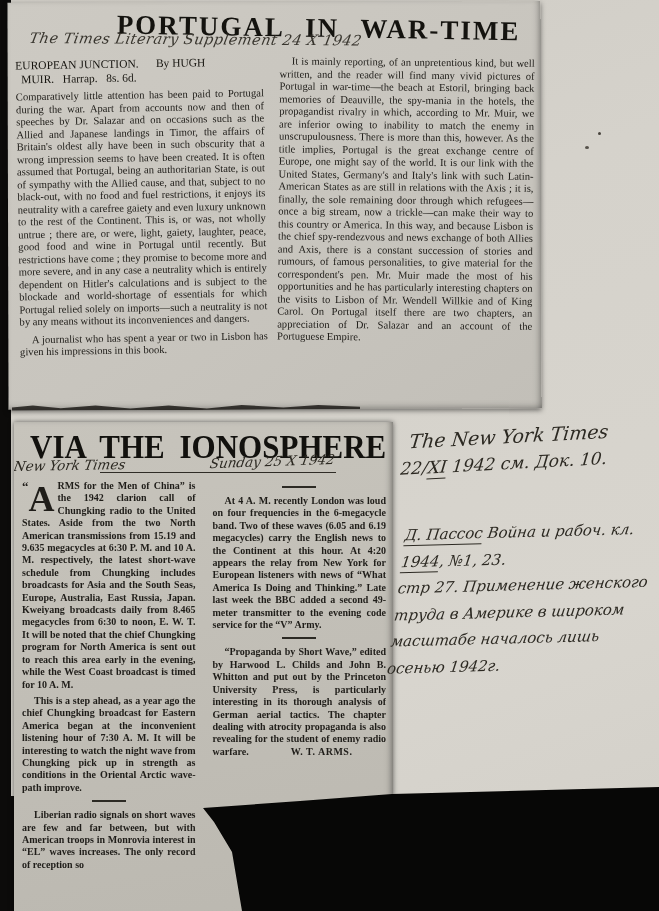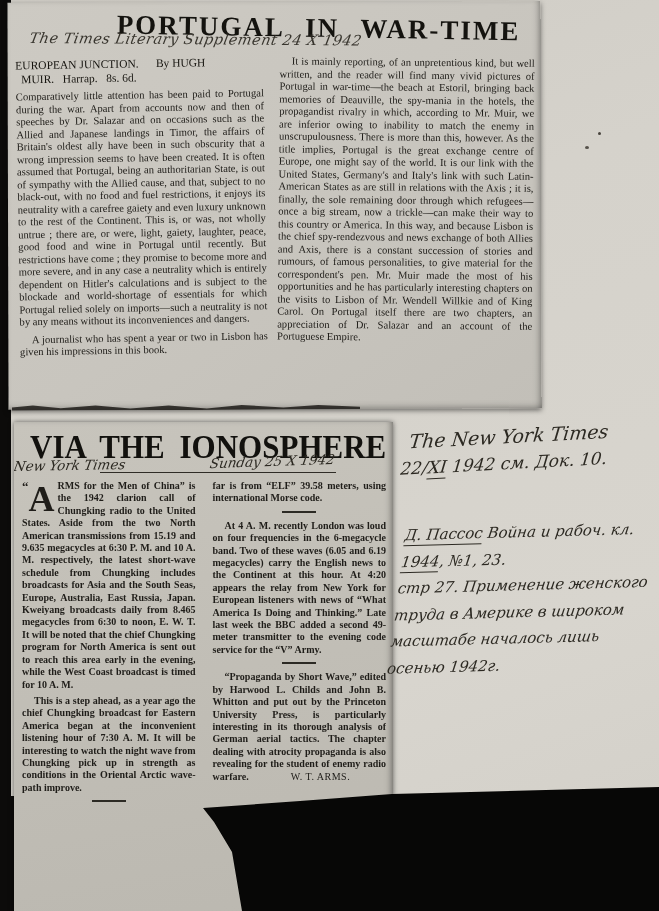--- a/index.html
+++ b/index.html
@@ -62,21 +62,21 @@
   .hw-iono-left  { position:absolute; top:35px; left:0px;  font-size:13.5px; white-space:nowrap; transform:rotate(-1deg) skewX(-11deg); }
   .hw-iono-right { position:absolute; top:31px; left:196px; font-size:13.5px; white-space:nowrap; transform:rotate(-2deg) skewX(-11deg); }
   .i-cols { position:absolute; top:58px; left:8px; right:7px; bottom:0; display:flex; gap:8px; }
   .i-col { width:176px; overflow:hidden; }
   .i-divider { width:1px; background:linear-gradient(#514e47,#37342e); }
   .i-col p { font-size:10px; font-weight:bold; line-height:12.4px; text-align:justify; color:#1f1d19; margin:0 0 4px 0; }
   .sep { width:34px; border-top:2px solid #2c2a24; margin:6px auto 7px auto; }
   .dc-wrap { float:left; margin:1px 3px 0 0; }
   .lead-q { font-size:13px; vertical-align:20px; font-weight:bold; }
   .dc { font-size:36px; line-height:33px; font-weight:bold; }
-  .sig { display:inline-block; margin-left:30px; font-weight:normal; letter-spacing:.5px; }
+  .sig { display:inline-block; margin-left:30px; font-weight:bold; letter-spacing:.5px; }
   
   .notes1 {
     position:absolute; left:402px; top:424px; width:256px;
     transform:rotate(-3deg) skewX(-9deg);
   }
   .notes1 .n1 { font-size:19px; white-space:nowrap; margin:0 0 6px 6px; }
   .notes1 .n2 { font-size:17px; white-space:nowrap; }
   .notes2 {
     position:absolute; left:396px; top:519px; width:262px;
     transform:rotate(-1.5deg) skewX(-9deg); font-size:15px; line-height:26.5px;
@@ -125,24 +125,24 @@
     <div class="i-head-rule"></div>
     <div class="hw hw-iono-left">New York Times</div>
     <div class="hw hw-iono-right">Sunday 25 X 1942</div>
     <div class="i-cols">
       <div class="i-col">
         <p>
           <span class="dc-wrap"><span class="lead-q">“</span><span class="dc">A</span></span><span>RMS for the Men of China” is the 1942 clarion call of Chungking radio to the United States. Aside from the two North American transmissions from 15.19 and 9.635 megacycles at 6:30 P. M. and 10 A. M. respectively, the latest short-wave schedule from Chungking includes broadcasts for Asia and the South Seas, Europe, Australia, East Russia, Japan. Kweiyang broadcasts daily from 8.465 megacycles from 6:30 to noon, E. W. T. It will be noted that the chief Chungking program for North America is sent out to reach this area early in the evening, while the West Coast broadcast is timed for 10 A. M.</span>
         </p>
         <p class="ind">This is a step ahead, as a year ago the chief Chungking broadcast for Eastern America began at the inconvenient listening hour of 7:30 A. M. It will be interesting to watch the night wave from Chungking pick up in strength as conditions in the Oriental Arctic wave-path improve.</p>
         <div class="sep"></div>
+        <p class="ind">Liberian radio signals on short waves are few and far between, but with American troops in Monrovia interest in “EL” waves increases. The only record of reception so</p>
       </div>
       <div class="i-divider"></div>
       <div class="i-col">
-        <p>far is from “ELF” 39.58 meters, using international Morse code.</p>
         <div class="sep"></div>
         <p class="ind">At 4 A. M. recently London was loud on four frequencies in the 6-megacycle band. Two of these waves (6.05 and 6.19 megacycles) carry the English news to the Continent at this hour. At 4:20 appears the relay from New York for European listeners with news of “What America Is Doing and Thinking.” Late last week the BBC added a second 49-meter transmitter to the evening code service for the “V” Army.</p>
         <div class="sep"></div>
         <p class="ind"><span>“Propaganda by Short Wave,” edited by Harwood L. Childs and John B. Whitton and put out by the Princeton University Press, is particularly interesting in its thorough analysis of German aerial tactics. The chapter dealing with atrocity propaganda is also revealing for the student of enemy radio warfare.</span><span class="sig">W. T. ARMS.</span></p>
       </div>
     </div>
   </section>
 
   <div class="notes1 hw">
     <div class="n1">The New York Times</div>

